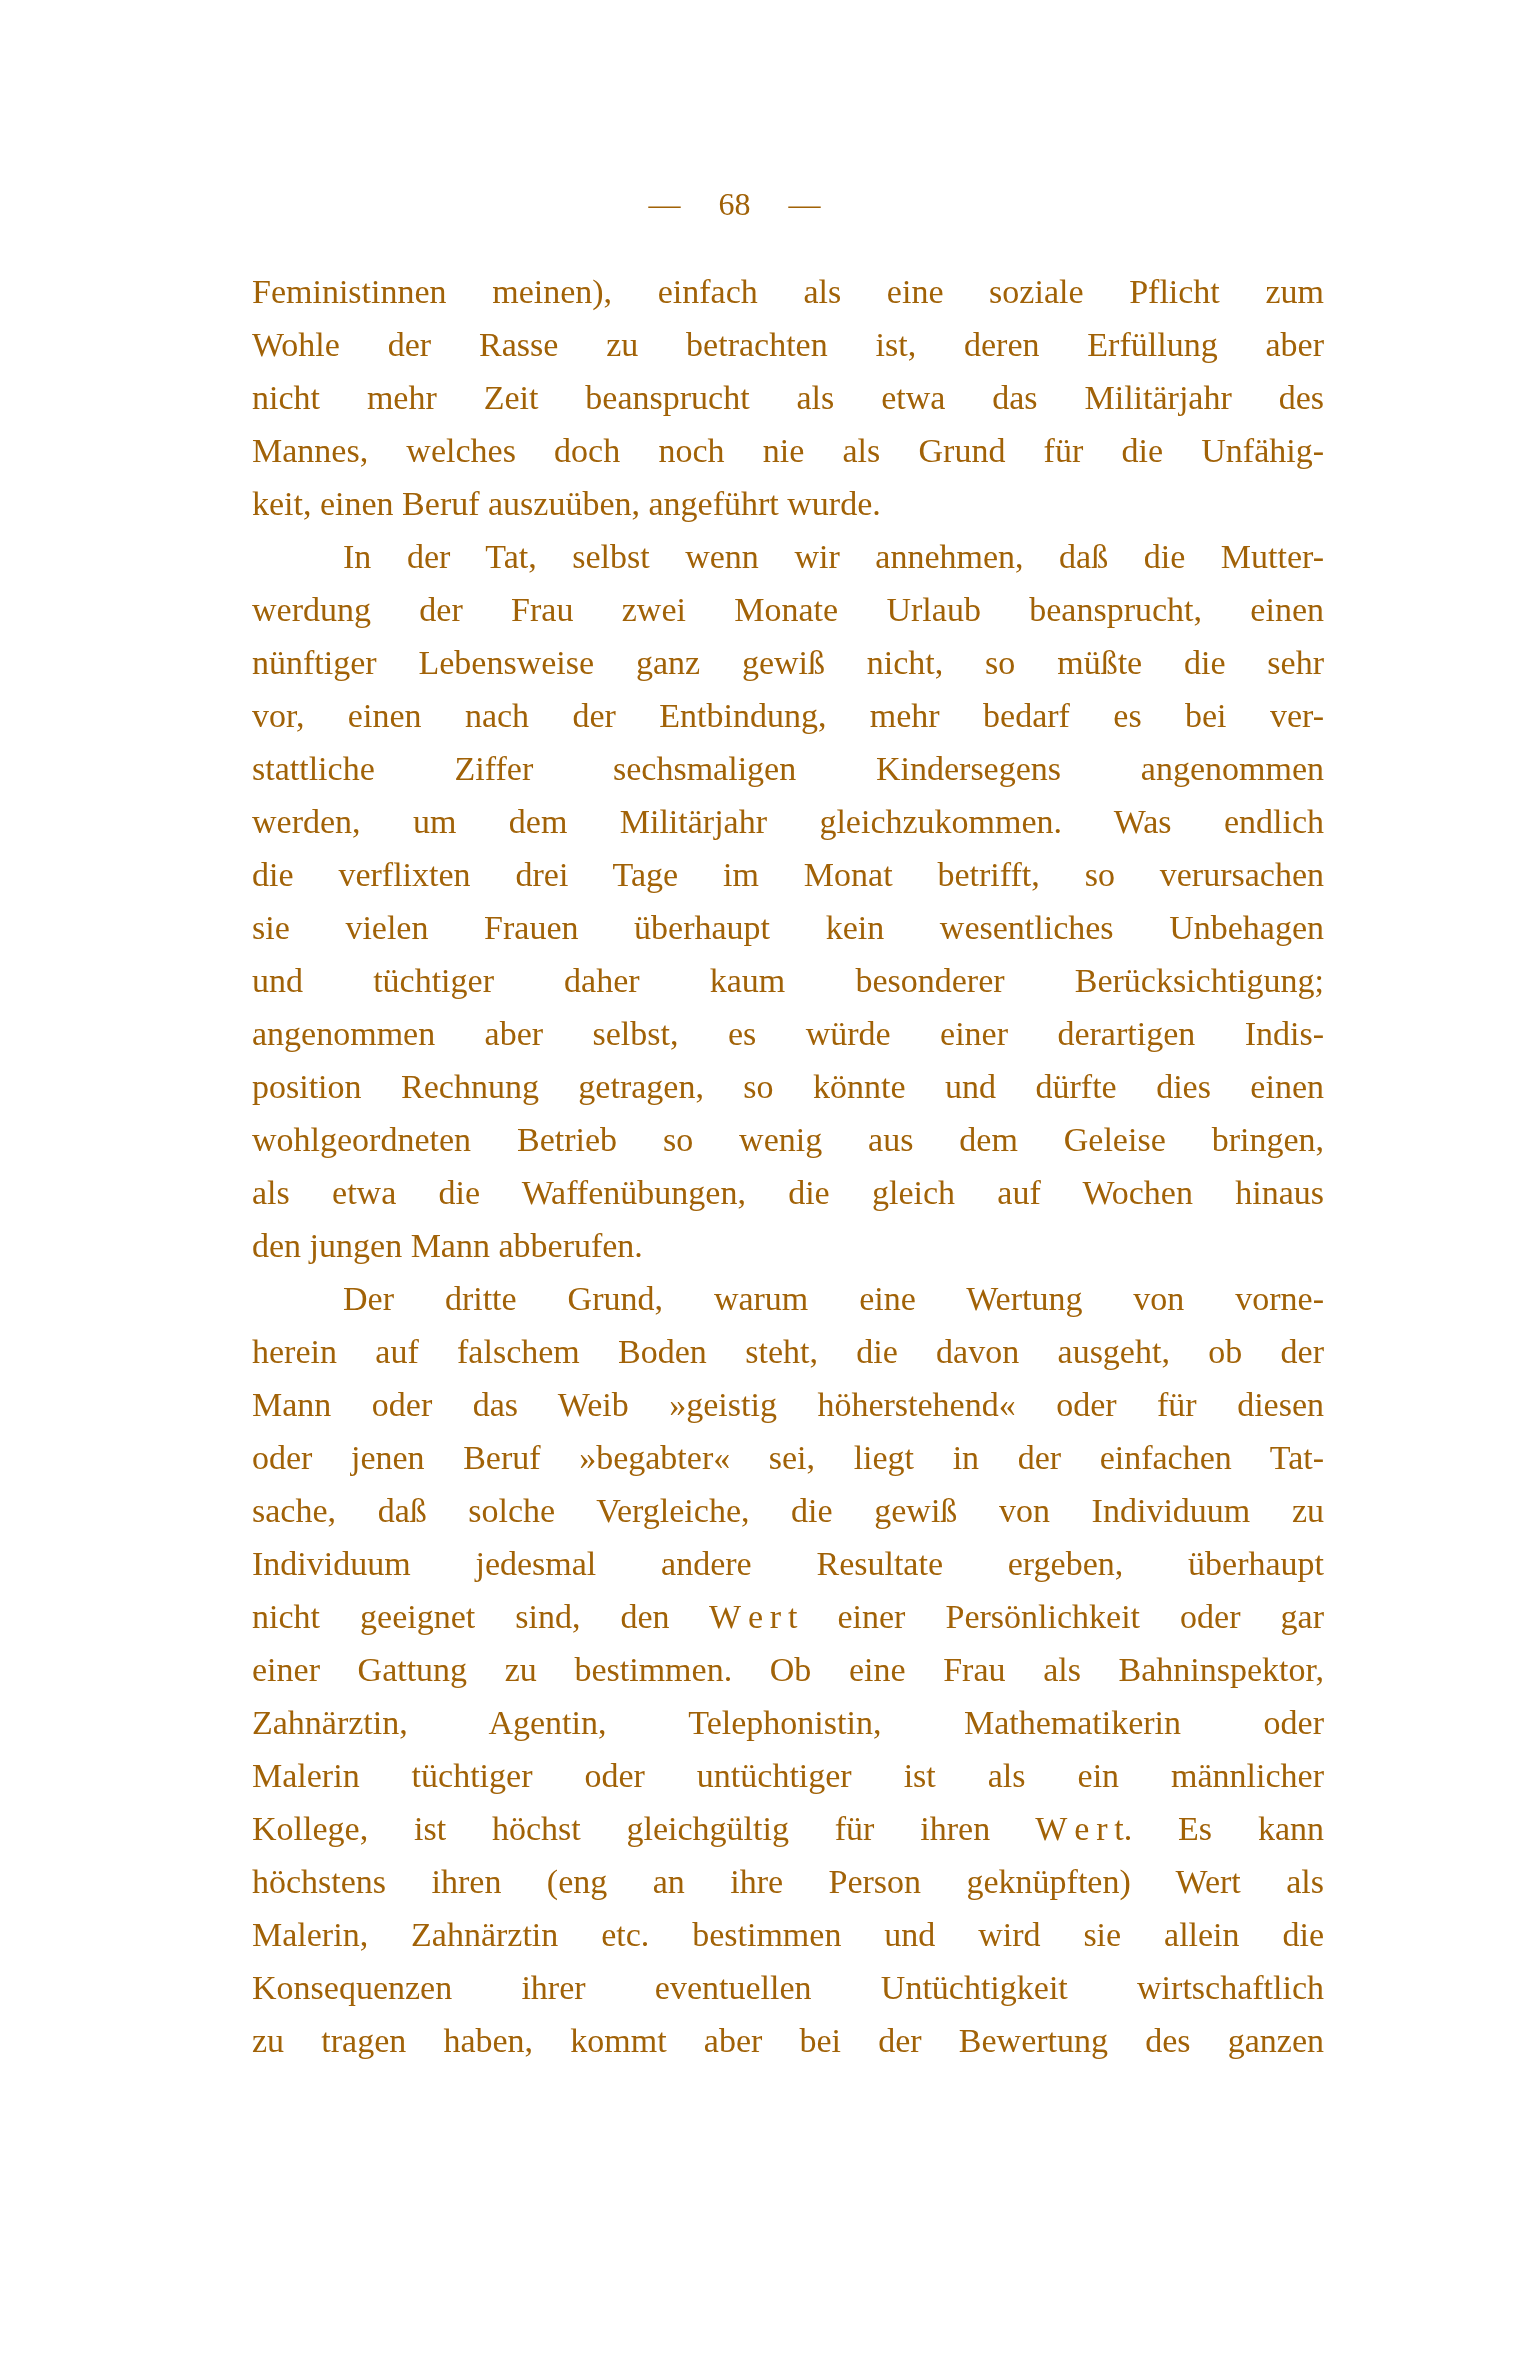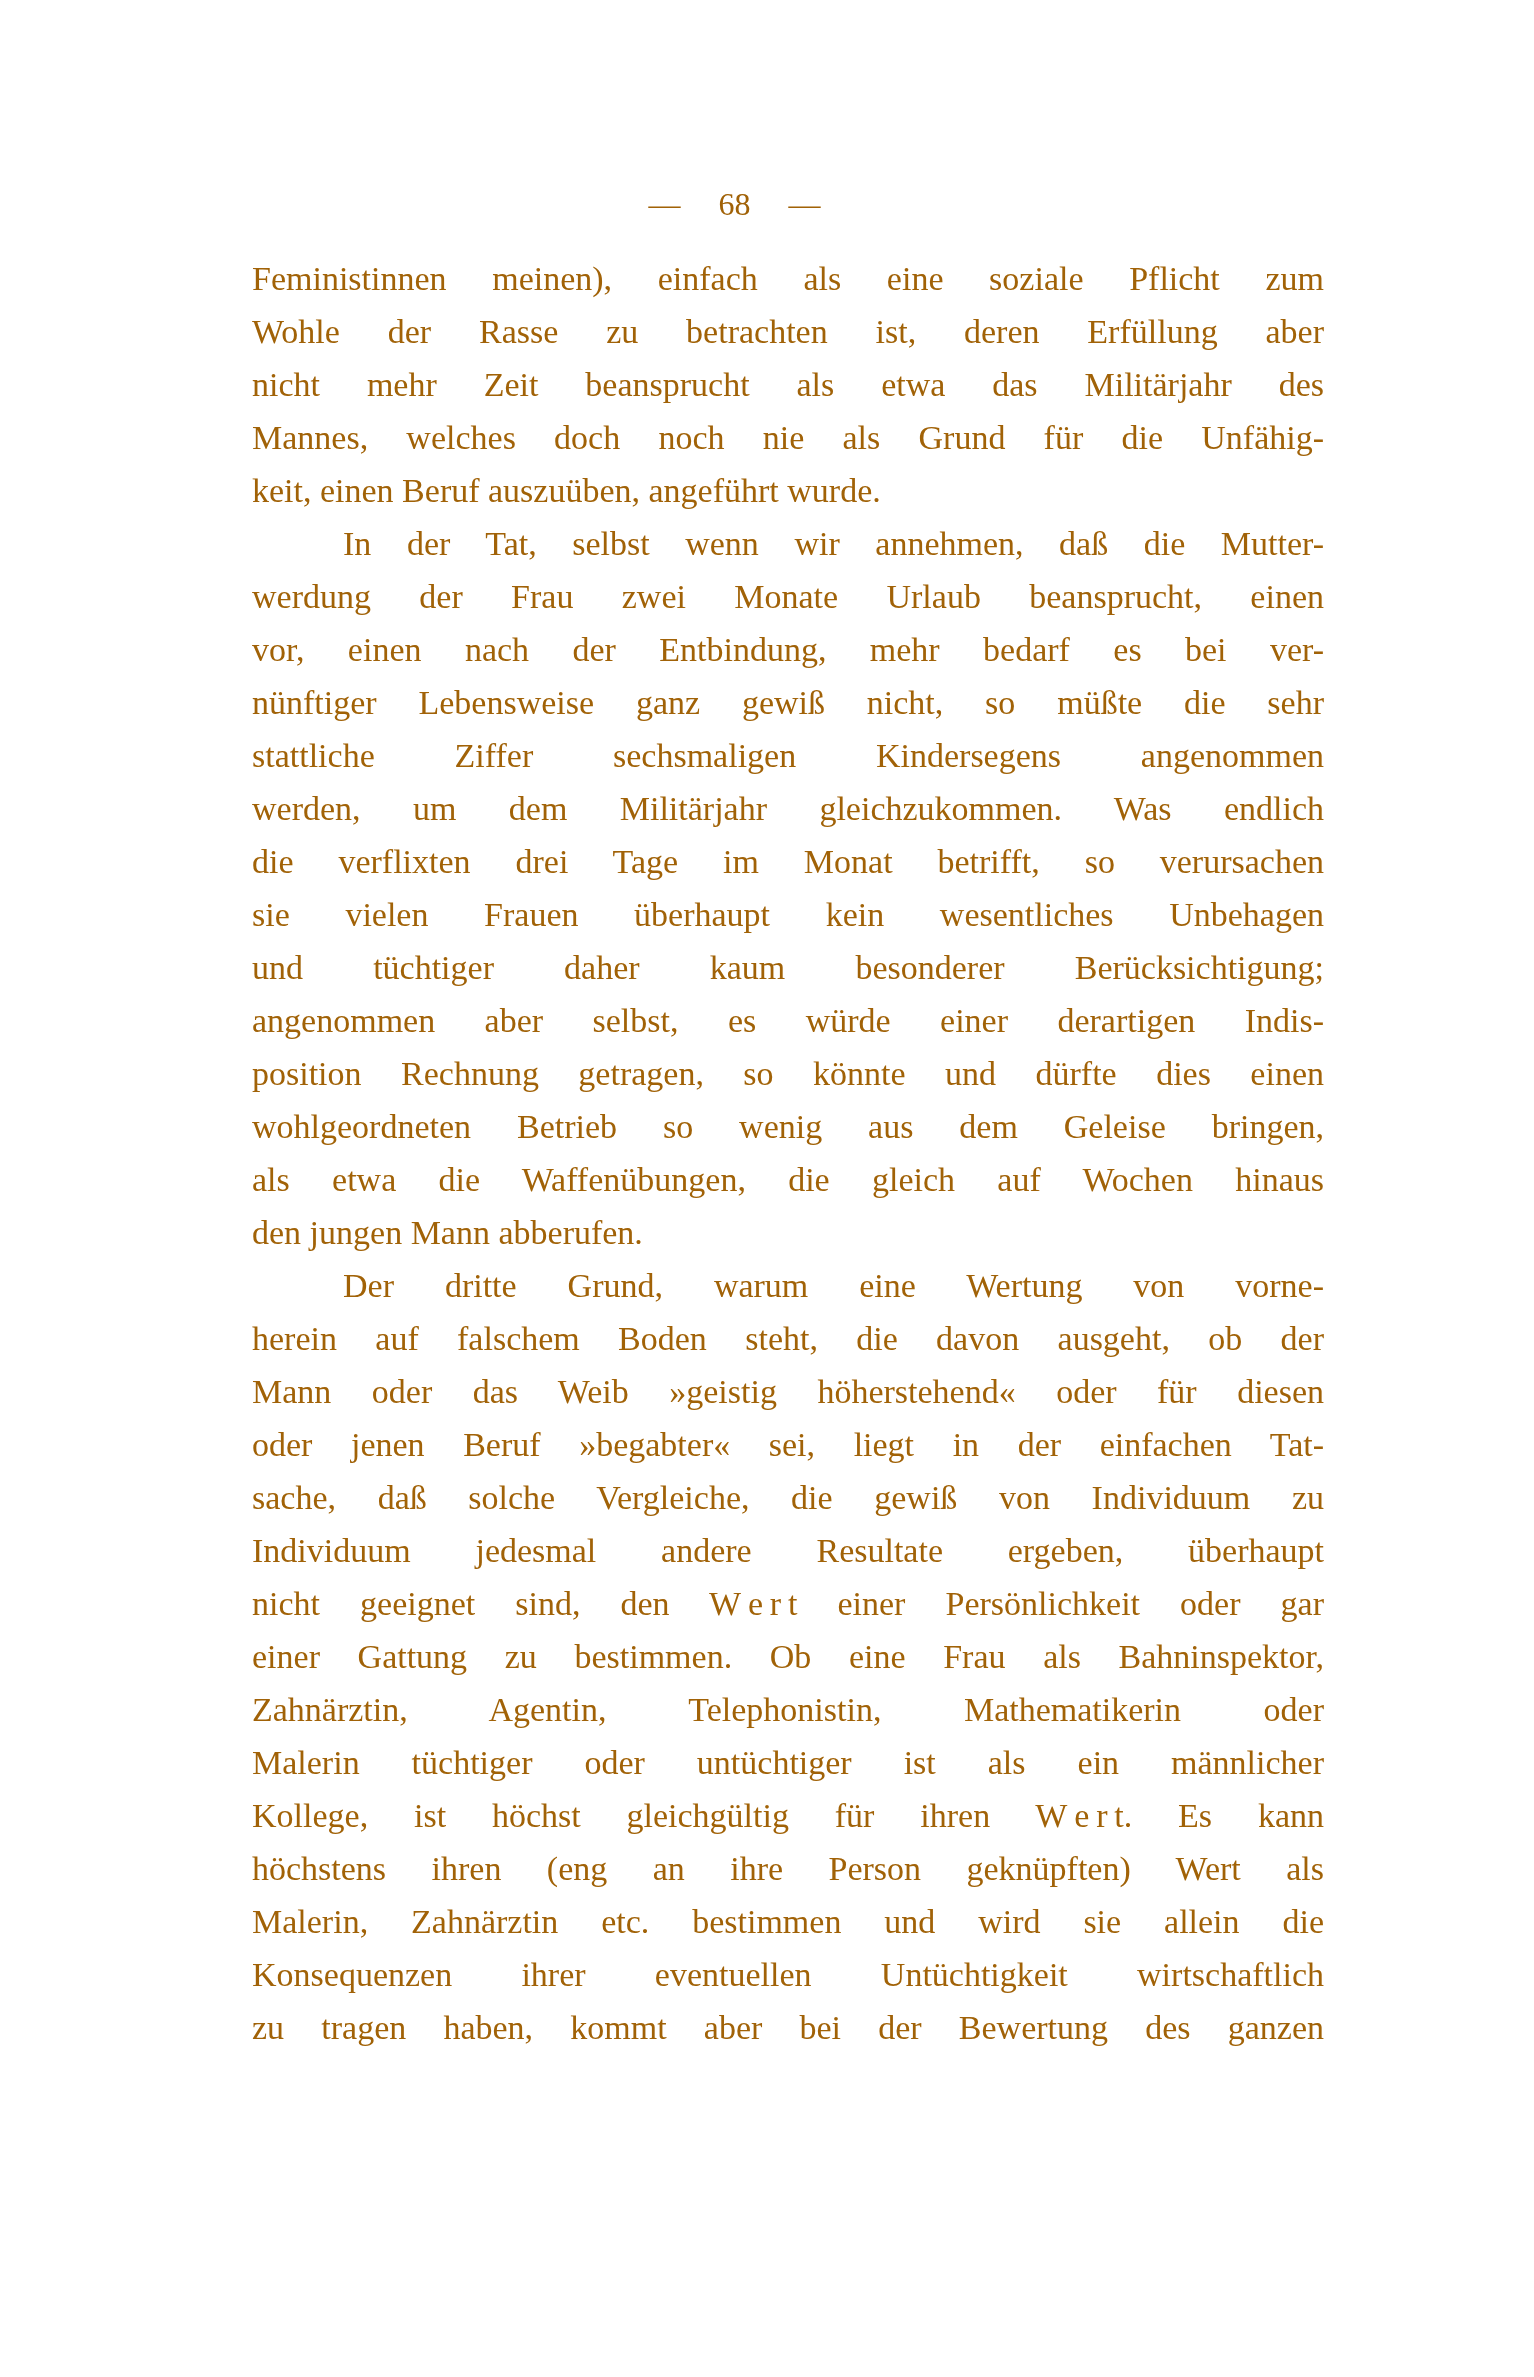--- a/index.html
+++ b/index.html
@@ -28,21 +28,21 @@
   }
   .pagehead .dash {
     letter-spacing: 0;
   }
   .pagehead .num {
     display: inline-block;
     margin: 0 38px;
   }
   .textblock {
     position: absolute;
-    top: 252px;
+    top: 265px;
     left: 252px;
     width: 1072px;
     font-size: 34px;
     line-height: 53px;
   }
   .line {
     text-align: justify;
     text-align-last: justify;
     white-space: normal;
   }
@@ -63,22 +63,22 @@
   </div>
 
   <div class="textblock">
     <div class="line">Feministinnen meinen), einfach als eine soziale Pflicht zum</div>
     <div class="line">Wohle der Rasse zu betrachten ist, deren Erfüllung aber</div>
     <div class="line">nicht mehr Zeit beansprucht als etwa das Militärjahr des</div>
     <div class="line">Mannes, welches doch noch nie als Grund für die Unfähig-</div>
     <div class="line endpara">keit, einen Beruf auszuüben, angeführt wurde.</div>
     <div class="line indent">In der Tat, selbst wenn wir annehmen, daß die Mutter-</div>
     <div class="line">werdung der Frau zwei Monate Urlaub beansprucht, einen</div>
+    <div class="line">nünftiger Lebensweise ganz gewiß nicht, so müßte die sehr</div>
     <div class="line">vor, einen nach der Entbindung, mehr bedarf es bei ver-</div>
-    <div class="line">nünftiger Lebensweise ganz gewiß nicht, so müßte die sehr</div>
     <div class="line">stattliche Ziffer sechsmaligen Kindersegens angenommen</div>
     <div class="line">werden, um dem Militärjahr gleichzukommen. Was endlich</div>
     <div class="line">die verflixten drei Tage im Monat betrifft, so verursachen</div>
     <div class="line">sie vielen Frauen überhaupt kein wesentliches Unbehagen</div>
     <div class="line">und tüchtiger daher kaum besonderer Berücksichtigung;</div>
     <div class="line">angenommen aber selbst, es würde einer derartigen Indis-</div>
     <div class="line">position Rechnung getragen, so könnte und dürfte dies einen</div>
     <div class="line">wohlgeordneten Betrieb so wenig aus dem Geleise bringen,</div>
     <div class="line">als etwa die Waffenübungen, die gleich auf Wochen hinaus</div>
     <div class="line endpara">den jungen Mann abberufen.</div>

